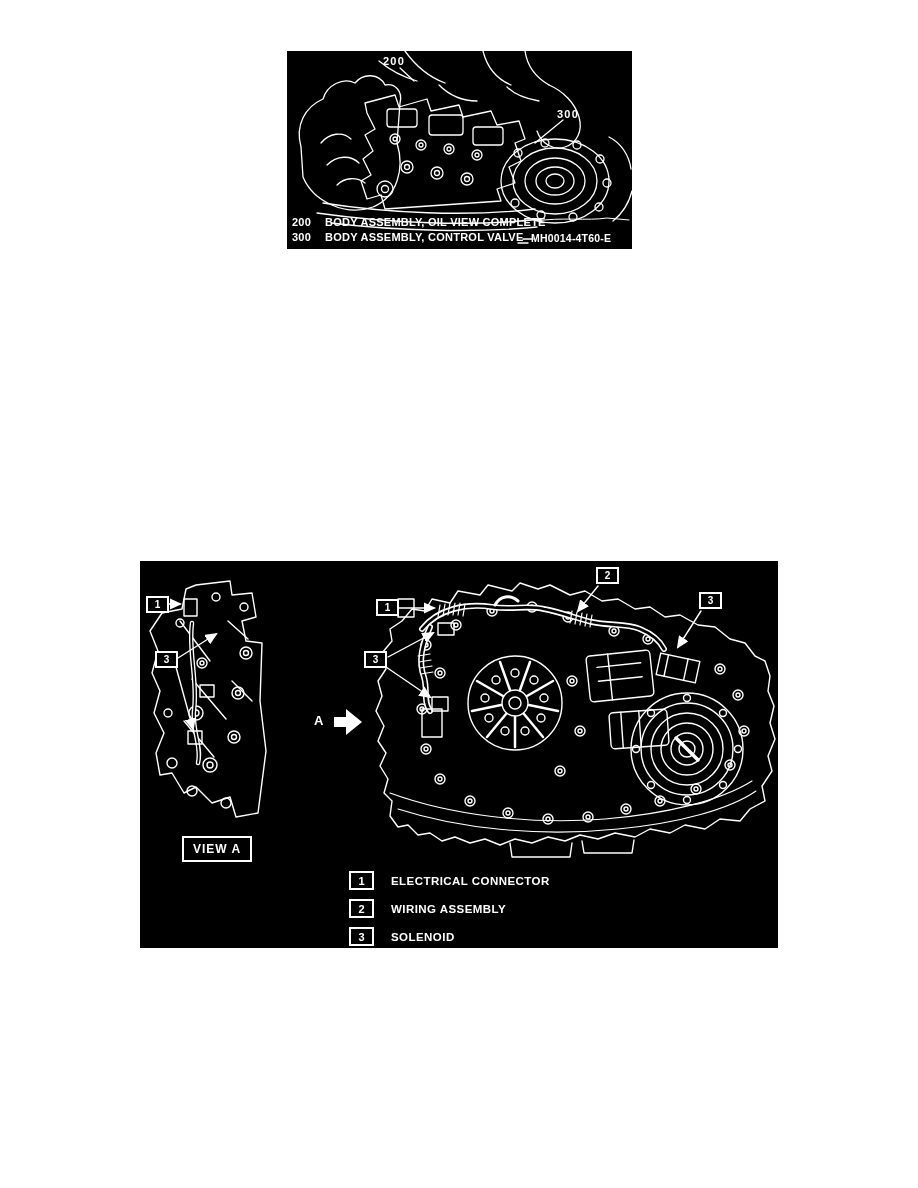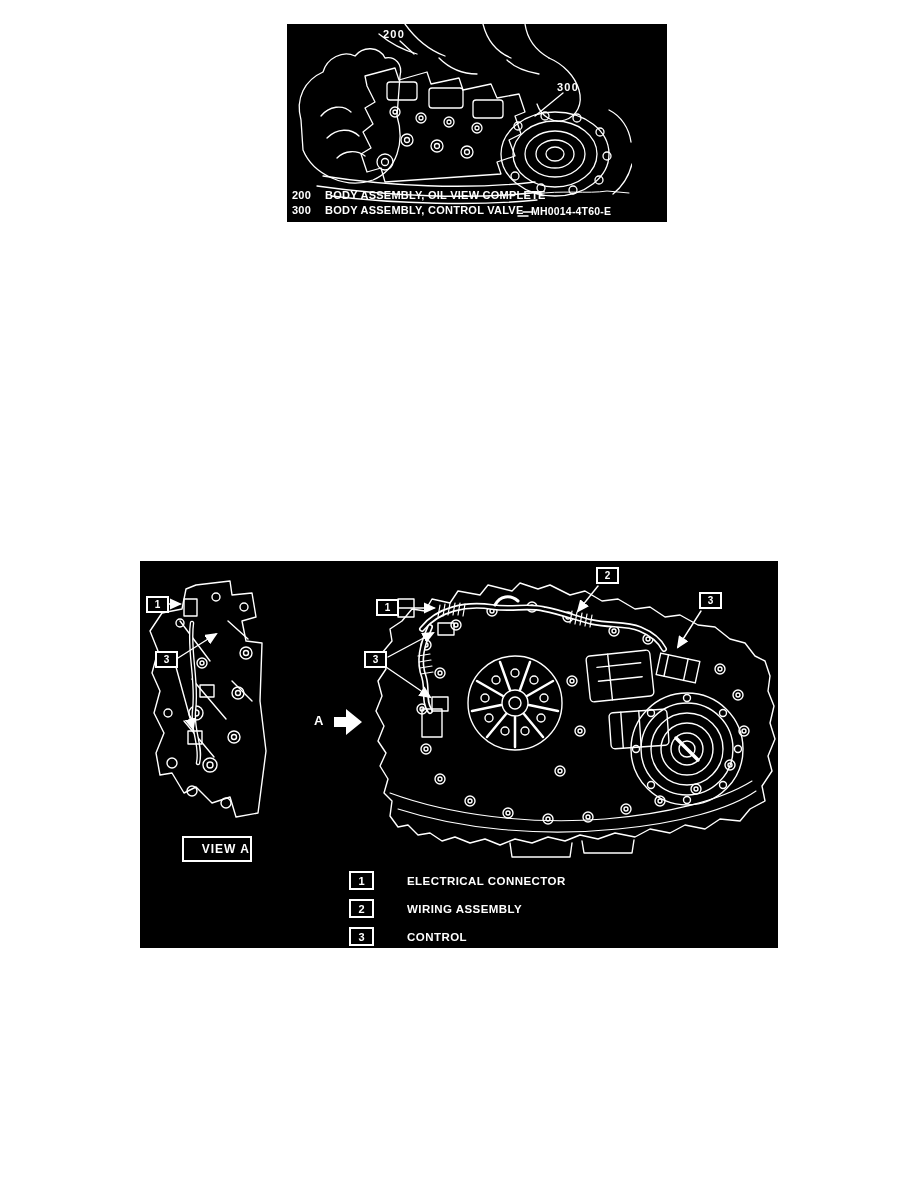--- a/index.html
+++ b/index.html
@@ -8,21 +8,21 @@
     background:#ffffff;
     position:relative;
     font-family:"Liberation Sans",sans-serif;
     overflow:hidden;
   }
   .figure{
     position:absolute;
     background:#000000;
     overflow:hidden;
   }
-  #figure1{left:287px;top:24px;width:380px;height:198px;}
+  #figure1{left:287px;top:51px;width:345px;height:198px;}
   #figure2{left:140px;top:561px;width:638px;height:387px;}
   .art{position:absolute;left:0;top:0;}
 
   
   .f1cl{
     position:absolute;color:#fff;
     font:bold 11px/12px "Liberation Sans",sans-serif;
     letter-spacing:1.2px;white-space:nowrap;
   }
   .f1row{
@@ -44,39 +44,39 @@
     width:23px;height:17px;
     border:2px solid #fff;background:#000;color:#fff;
     font:bold 10px "Liberation Sans",sans-serif;
     display:flex;align-items:center;justify-content:center;
   }
 
   .viewa{
     position:absolute;left:42px;top:275px;width:70px;height:26px;
     box-sizing:border-box;border:2px solid #fff;background:#000;color:#fff;
     font:bold 12px "Liberation Sans",sans-serif;letter-spacing:1px;
-    display:flex;align-items:center;justify-content:flex-end;white-space:nowrap;
+    display:flex;align-items:center;justify-content:center;white-space:nowrap;
   }
   .alab{
     position:absolute;left:174px;top:151px;color:#fff;
     font:bold 13px/18px "Liberation Sans",sans-serif;
   }
 
   
   .lr{position:absolute;left:209px;display:flex;align-items:center;gap:17px;color:#fff;}
   .lr1{top:310px;} .lr2{top:338px;} .lr3{top:366px;}
   .lb{
     box-sizing:border-box;width:25px;height:19px;
     border:2px solid #fff;background:#000;
     display:flex;align-items:center;justify-content:center;
     font:bold 11px "Liberation Sans",sans-serif;
   }
   .lt{
     font:bold 11.5px "Liberation Sans",sans-serif;
-    letter-spacing:.45px;white-space:nowrap;margin-left:16px;
+    letter-spacing:.45px;white-space:nowrap;
   }
 </style>
 </head>
 <body>
 
 <div id="figure1" class="figure">
   <svg class="art" width="345" height="198" viewBox="0 0 345 198">
     <g stroke="#fff" fill="none" stroke-width="1.3" stroke-linecap="round" stroke-linejoin="round">
 
       <path d="M14,96 C8,74 18,56 36,48 C40,34 56,26 68,32 C76,22 92,22 98,34 C108,32 116,40 113,52 L110,92 C118,118 110,146 86,156 C58,166 26,150 16,126 Z"></path>
@@ -349,15 +349,15 @@
   <div class="lr lr2">
     <span class="lb">
       <span>2</span>
     </span>
     <span class="lt">WIRING ASSEMBLY</span>
   </div>
   <div class="lr lr3">
     <span class="lb">
       <span>3</span>
     </span>
-    <span class="lt">CONTROL</span>
+    <span class="lt">SOLENOID</span>
   </div>
 </div>
 
 </body></html>

